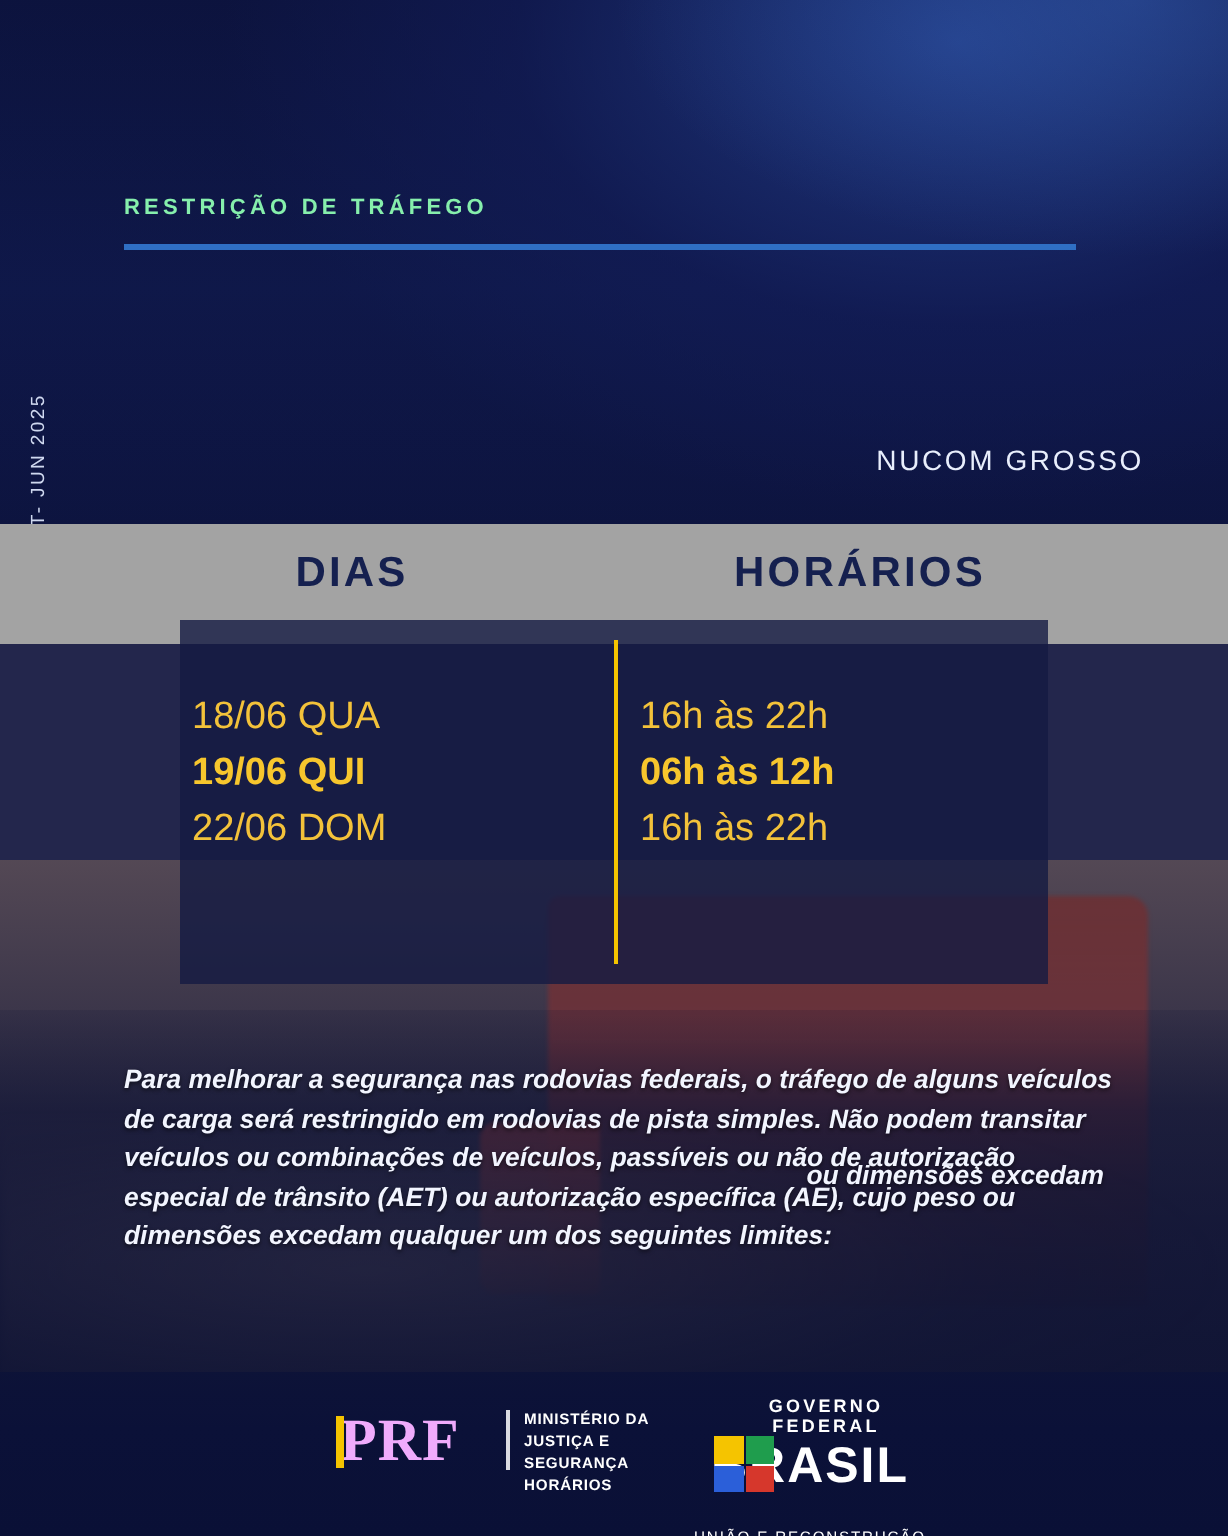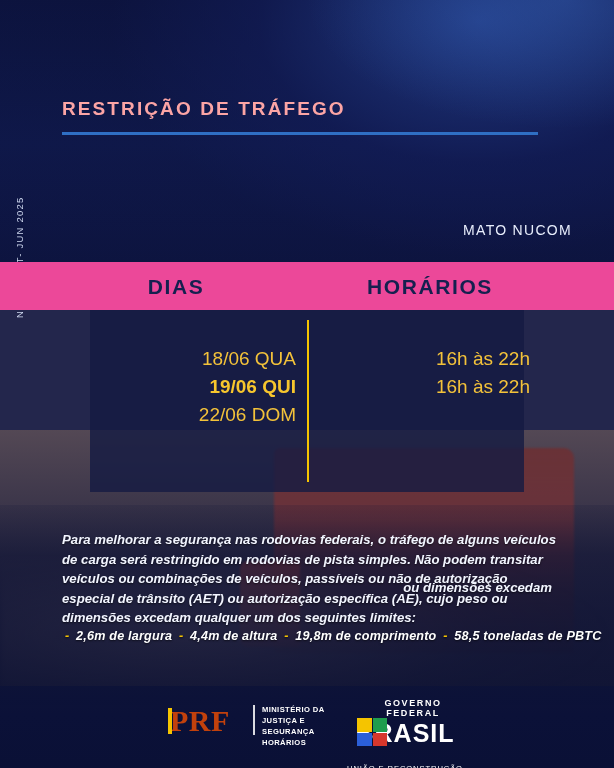--- a/index.html
+++ b/index.html
@@ -98,22 +98,22 @@
     background: linear-gradient(to bottom, rgba(10,16,52,0.15) 0%, rgba(10,16,52,0.55) 25%, rgba(10,16,52,0.72) 100%);
   }
 
   
   .header {
     position: absolute;
     left: 62px; top: 98px;
     width: 500px;
   }
   .eyebrow {
-    color: #fca5a5;
-    font-size: 19px;
+    color: #86efac;
+    font-size: 11px;
     letter-spacing: 2.1px;
     font-weight: bold;
     text-transform: uppercase;
   }
   .title {
     margin-top: 10px;
     color: #ffffff;
     font-family: "Liberation Serif", serif;
     font-style: italic;
     font-weight: bold;
@@ -134,22 +134,22 @@
     color: #e8eefc;
     font-size: 14px;
     letter-spacing: 1.3px;
     font-weight: normal;
   }
 
   
   .yellow-band {
     position: absolute;
     left: 0; top: 262px;
-    width: 614px; height: 48px;
-    background: #ec4899;
+    width: 614px; height: 60px;
+    background: #a3a3a3;
   }
   .yellow-band .col {
     position: absolute;
     top: 13px;
     font-size: 21px;
     font-weight: bold;
     letter-spacing: 1.6px;
     color: #15204f;
     text-align: center;
   }
@@ -165,21 +165,21 @@
   }
   .info-divider {
     position: absolute;
     left: 307px; top: 320px;
     width: 2px; height: 162px;
     background: #f5c400;
   }
   .info-col {
     position: absolute;
     top: 345px;
-    text-align: right;
+    text-align: left;
     color: #f3c23a;
     font-size: 19px;
     line-height: 28px;
   }
   .info-col.left { left: 96px; width: 200px; }
   .info-col.right { left: 320px; width: 210px; }
   .info-col .row { white-space: nowrap; }
   .info-col .row.bold { font-weight: bold; color: #f7c62d; }
 
   
@@ -237,21 +237,21 @@
   
   .footer-logos {
     position: absolute;
     left: 0; bottom: 22px;
     width: 614px;
     height: 52px;
   }
   .prf-logo {
     position: absolute;
     left: 170px; top: 10px;
-    color: #c2410c;
+    color: #f0abfc;
     font-family: "Liberation Serif", serif;
     font-weight: bold;
     font-size: 30px;
     letter-spacing: 0.5px;
   }
   .prf-logo:before {
     content: "";
     position: absolute;
     left: -2px; top: 4px;
     width: 4px; height: 26px;
@@ -326,56 +326,47 @@
   <div class="bg-truck"></div>
   <div class="bg-dust"></div>
   <div class="bg-topnavy"></div>
   <div class="bg-textshade"></div>
   <div class="bg-footer"></div>
 
   <div class="header">
     <div class="eyebrow">RESTRIÇÃO DE TRÁFEGO</div>
     <div class="title-rule"></div>
   </div>
-  <div class="state">MATO NUCOM</div>
+  <div class="state">NUCOM GROSSO</div>
 
   <div class="side-credit">NUCOM MT- JUN 2025</div>
 
   <div class="yellow-band">
     <div class="col dias">DIAS</div>
     <div class="col horarios">HORÁRIOS</div>
   </div>
 
   <div class="info-box"></div>
   <div class="info-divider"></div>
 
   <div class="info-col left">
     <div class="row">18/06 QUA</div>
     <div class="row bold">19/06 QUI</div>
     <div class="row">22/06 DOM</div>
   </div>
 
   <div class="info-col right">
     <div class="row">16h às 22h</div>
+    <div class="row bold">06h às 12h</div>
     <div class="row">16h às 22h</div>
   </div>
 
   <div class="paragraph">Para melhorar a segurança nas rodovias federais, o tráfego de alguns veículos de carga será restringido em rodovias de pista simples. Não podem transitar veículos ou combinações de veículos, passíveis ou não de autorização especial de trânsito (AET) ou autorização específica (AE), cujo peso ou dimensões excedam qualquer um dos seguintes limites:</div>
   <div class="paragraph-overlay">ou dimensões excedam</div>
 
-  <div class="limits">
-    <span class="sep">-</span>
-    <span>2,6m de largura</span>
-    <span class="sep">-</span>
-    <span>4,4m de altura</span>
-    <span class="sep">-</span>
-    <span>19,8m de comprimento</span>
-    <span class="sep">-</span>
-    <span>58,5 toneladas de PBTC</span>
-  </div>
 
   <div class="footer-logos">
     <div class="prf-logo">PRF</div>
 
     <div class="min-logo">
       <div>MINISTÉRIO DA</div>
       <div>JUSTIÇA E</div>
       <div>SEGURANÇA HORÁRIOS</div>
     </div>
 

